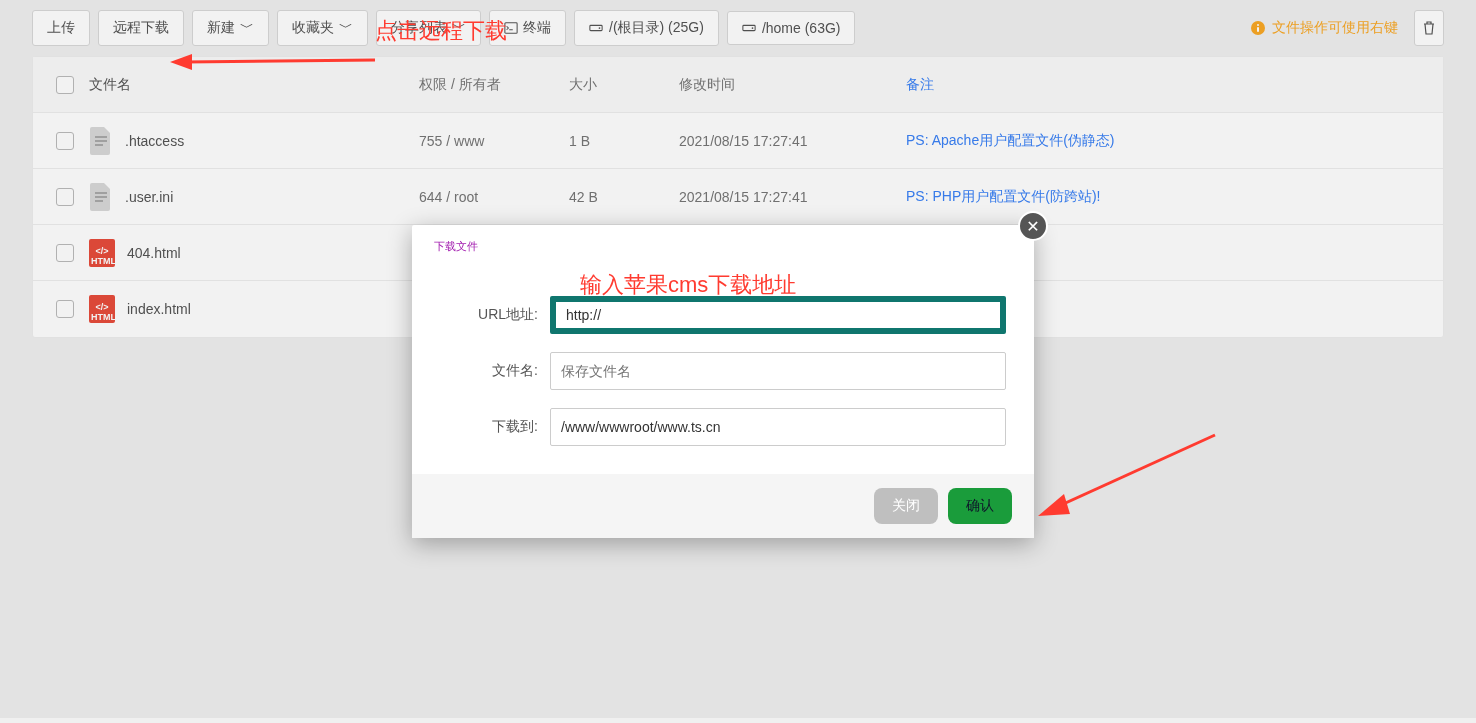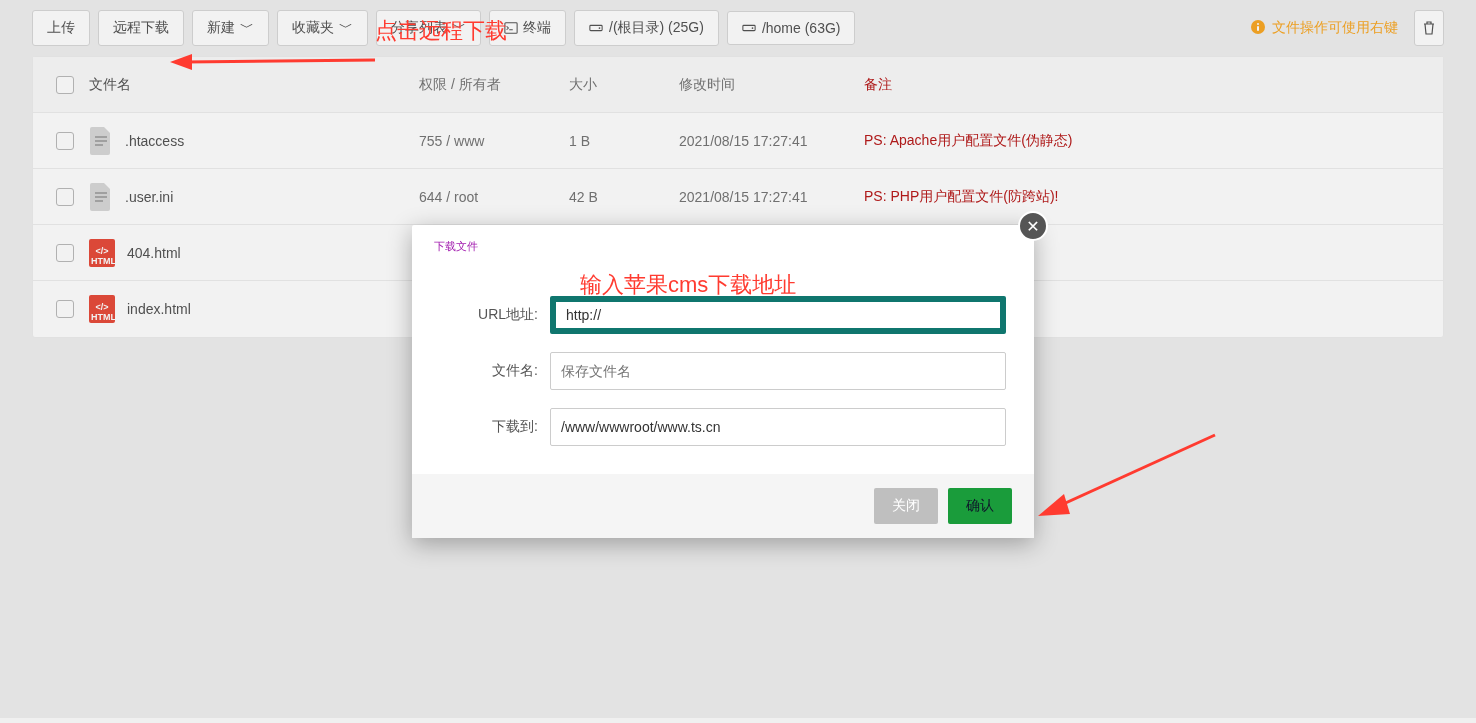--- a/index.html
+++ b/index.html
@@ -4,47 +4,47 @@
 <style>
   * { box-sizing: border-box; margin: 0; padding: 0; }
   body { font-family: -apple-system, "Microsoft YaHei", sans-serif; font-size: 14px; background: #f0f0f0; color: #333; overflow: hidden; }
   .page { position: relative; width: 1476px; height: 718px; background: #f0f0f0; }
   .overlay { position: absolute; inset: 0; background: rgba(0,0,0,0.05); pointer-events: none; }
 
   .toolbar { display: flex; align-items: center; padding: 10px 32px; gap: 8px; }
   .btn { display: inline-flex; align-items: center; gap: 5px; background: #fff; border: 1px solid #d9d9d9; border-radius: 3px; padding: 8px 14px; font-size: 14px; color: #555; cursor: pointer; }
   .btn-icon { width: 14px; height: 14px; display: inline-block; }
   .disk { display: inline-flex; align-items: center; gap: 6px; }
-  .tip { margin-left: auto; display: inline-flex; gap: 6px; color: #f9a825; font-size: 14px; }
+  .tip { margin-left: auto; display: inline-flex; align-items: center; gap: 6px; color: #f9a825; font-size: 14px; }
   .trash { margin-left: 8px; width: 30px; height: 36px; display: inline-flex; align-items: center; justify-content: center; border: 1px solid #d9d9d9; border-radius: 3px; background: #fff; cursor: pointer; }
 
   .table { width: calc(100% - 64px); margin: 0 32px; background: #fff; border: 1px solid #eee; border-radius: 3px; }
   .thead, .trow { display: flex; align-items: center; border-bottom: 1px solid #eee; min-height: 56px; padding: 0 8px; }
   .thead { background: #fafafa; font-weight: 500; color: #555; }
   .cell-check { width: 48px; display: flex; justify-content: center; }
   .cell-name  { width: 330px; display: flex; align-items: center; gap: 12px; color: #555; }
   .cell-perm  { width: 150px; color: #777; }
   .cell-size  { width: 110px; color: #777; }
   .cell-date  { width: 185px; color: #777; }
-  .cell-note  { flex: 1; color: #b91c1c; }
+  .cell-note  { flex: 1; color: #3b82f6; margin-left: 42px; }
   .checkbox { width: 18px; height: 18px; border: 1px solid #bbb; border-radius: 3px; background: #fff; cursor: pointer; }
   .ficon { width: 24px; height: 28px; display: inline-block; }
   .ficon-html { font-size: 9px; font-weight: 700; color: #fff; background: #e74c3c; border-radius: 2px; padding: 7px 2px; text-align: center; width: 26px; }
 
   
   .modal { position: absolute; left: 412px; top: 225px; width: 622px; background: #fff; border-radius: 2px; box-shadow: 0 6px 24px rgba(0,0,0,0.3); z-index: 10; }
   .modal-close { position: absolute; top: -14px; right: -14px; width: 30px; height: 30px; border-radius: 50%; background: #555; color: #fff; display: flex; align-items: center; justify-content: center; font-size: 16px; cursor: pointer; border: 2px solid #fff; }
   .modal-head { padding: 14px 22px; font-size: 11px; color: #a21caf; }
   .modal-body { padding: 10px 28px 28px; }
   .mrow { display: flex; align-items: center; margin-top: 18px; }
   .mlabel { width: 110px; text-align: right; padding-right: 12px; color: #555; font-size: 14px; }
   .minput { flex: 1; height: 38px; border: 1px solid #ccc; border-radius: 2px; padding: 0 10px; font-size: 14px; color: #333; }
   .minput.focus { border: 6px solid #0f766e; }
   .modal-foot { background: #f5f5f5; padding: 14px 22px; display: flex; justify-content: flex-end; gap: 10px; }
-  .mbtn { height: 36px; padding: 8px 18px; border-radius: 2px; border: none; font-size: 14px; cursor: pointer; }
+  .mbtn { height: 36px; padding: 8px 18px; border-radius: 8px; border: none; font-size: 14px; cursor: pointer; }
   .mbtn-cancel { background: #bfbfbf; color: #fff; }
   .mbtn-ok { background: #1a9c3b; color: #0f172a; }
 
   
   .anno { position: absolute; color: #ff3b30; font-size: 22px; font-weight: 500; z-index: 20; pointer-events: none; }
   .arrow { position: absolute; z-index: 15; pointer-events: none; }
 
   
   svg { display: block; }
 </style>

